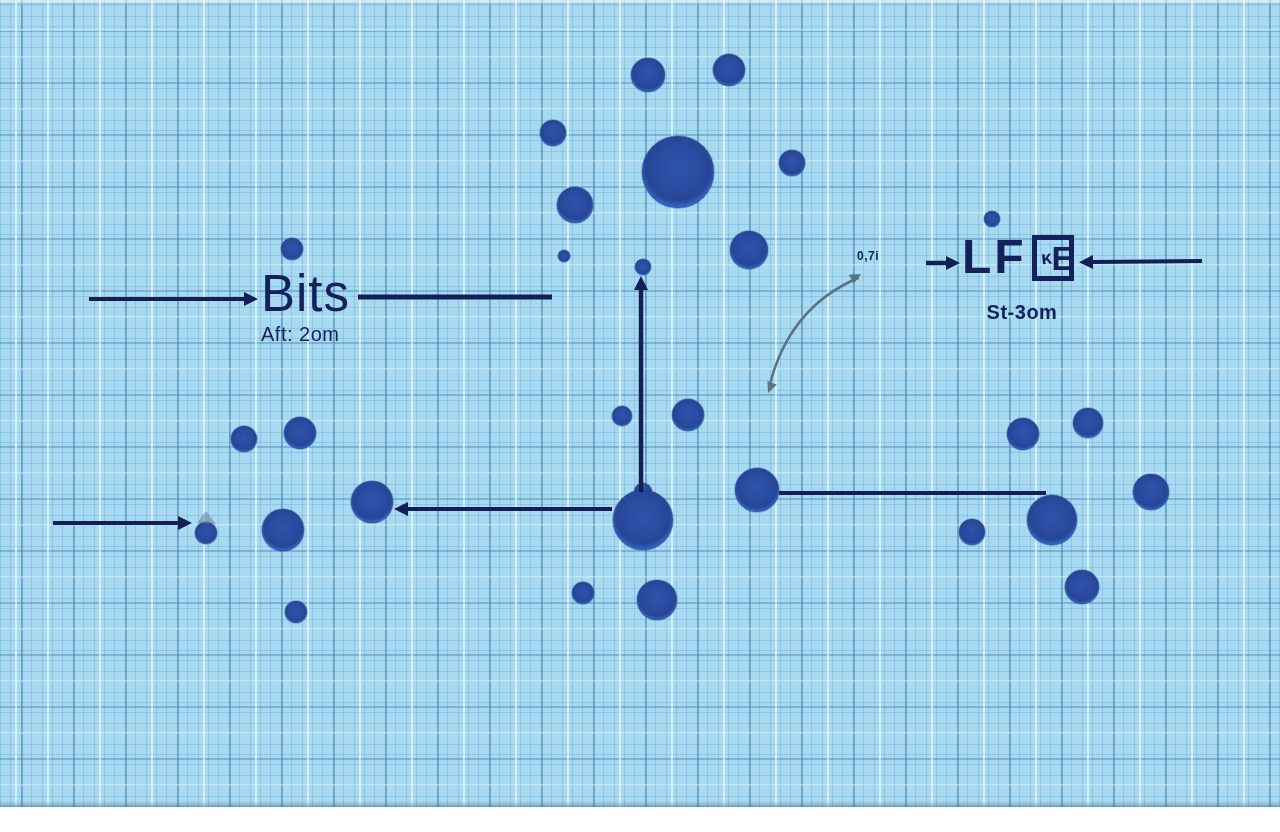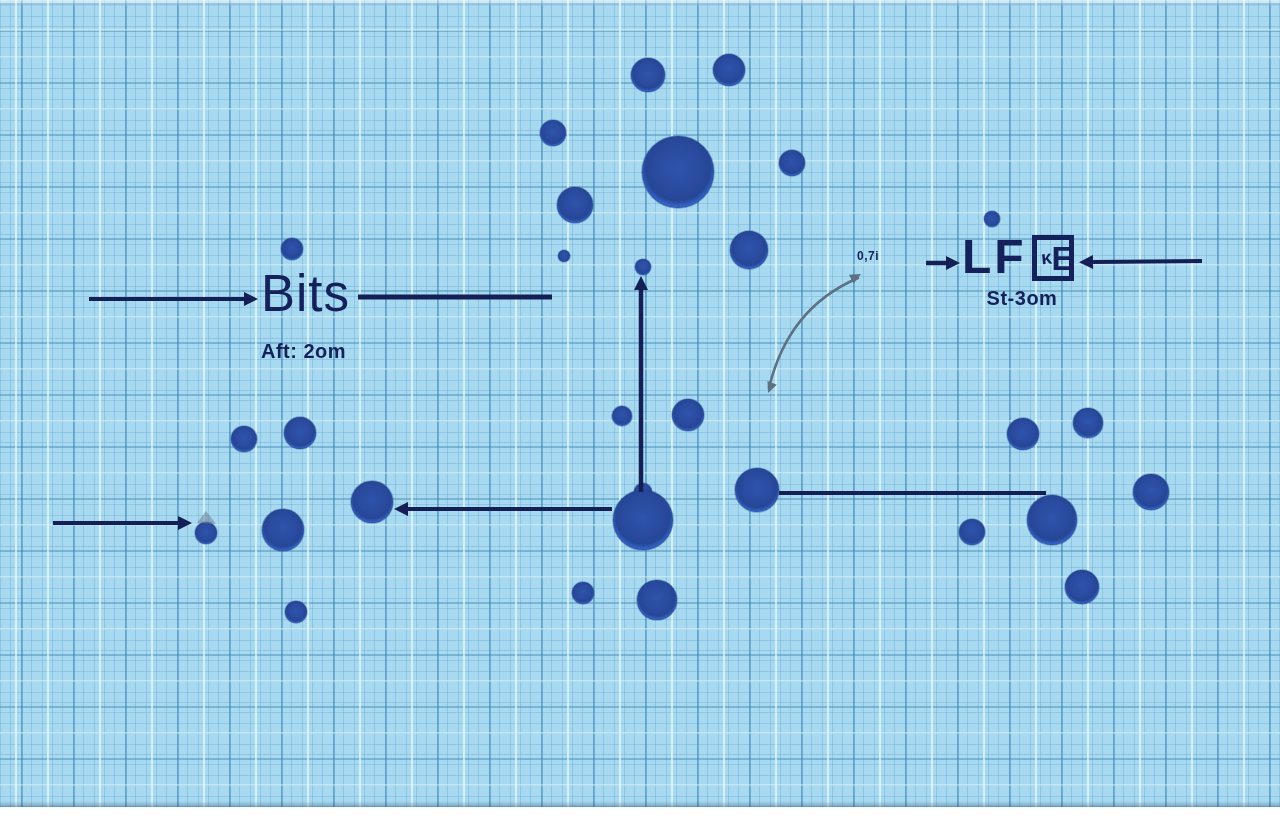--- a/index.html
+++ b/index.html
@@ -18,32 +18,32 @@
       repeating-linear-gradient(90deg, rgba(58,128,178,.50) 0 2px, rgba(0,0,0,0) 2px 52px),
       repeating-linear-gradient(0deg,  rgba(58,128,178,.42) 0 2px, rgba(0,0,0,0) 2px 52px),
       repeating-linear-gradient(90deg, rgba(100,162,205,.38) 0 1px, rgba(0,0,0,0) 1px 10.4px),
       repeating-linear-gradient(0deg,  rgba(100,162,205,.34) 0 1px, rgba(0,0,0,0) 1px 10.4px);
     background-position:0 0, 0 0, 47px 0, 0 31px, 21px 0, 0 5px, 0 0, 0 0;
   }
   svg.layer{position:absolute;left:0;top:0;}
   .lbl{position:absolute;color:#14215a;white-space:nowrap;}
   .bits-wrap{left:261px;top:266px;}
   .bits-main{font-size:51px;line-height:1.1;letter-spacing:1px;}
-  .bits-sub{font-size:20px;font-weight:700;letter-spacing:.5px;margin-top:18px;}
+  .bits-sub{font-size:20px;font-weight:400;letter-spacing:.5px;margin-top:1px;}
   .lf-wrap{left:962px;top:232px;width:120px;}
   .lf-row{display:flex;align-items:center;}
   .lf-main{font-size:48px;font-weight:700;line-height:50px;letter-spacing:3px;}
   .lf-box{
     display:inline-flex;align-items:center;justify-content:center;
     width:32px;height:36px;border:5px solid #14215a;margin-left:5px;margin-top:2px;
     overflow:visible;
   }
   .lf-box-small{font-size:19px;font-weight:700;transform:rotate(-6deg);}
   .lf-box-big{font-size:33px;font-weight:700;margin-right:-9px;line-height:1;}
-  .lf-sub{font-size:20px;font-weight:700;text-align:center;width:100%;margin-top:5px;letter-spacing:.5px;}
+  .lf-sub{font-size:20px;font-weight:700;text-align:center;width:100%;margin-top:19px;letter-spacing:.5px;}
   .ratio-lbl{left:857px;top:249px;font-size:12px;font-weight:700;letter-spacing:.5px;}
 </style>
 </head>
 <body>
 
 <div class="canvas">
 
   <svg id="diagram-svg" class="layer" width="1280" height="832" viewBox="0 0 1280 832">
     <defs>
       <radialGradient id="dotGrad" cx="50%" cy="45%" r="55%">

